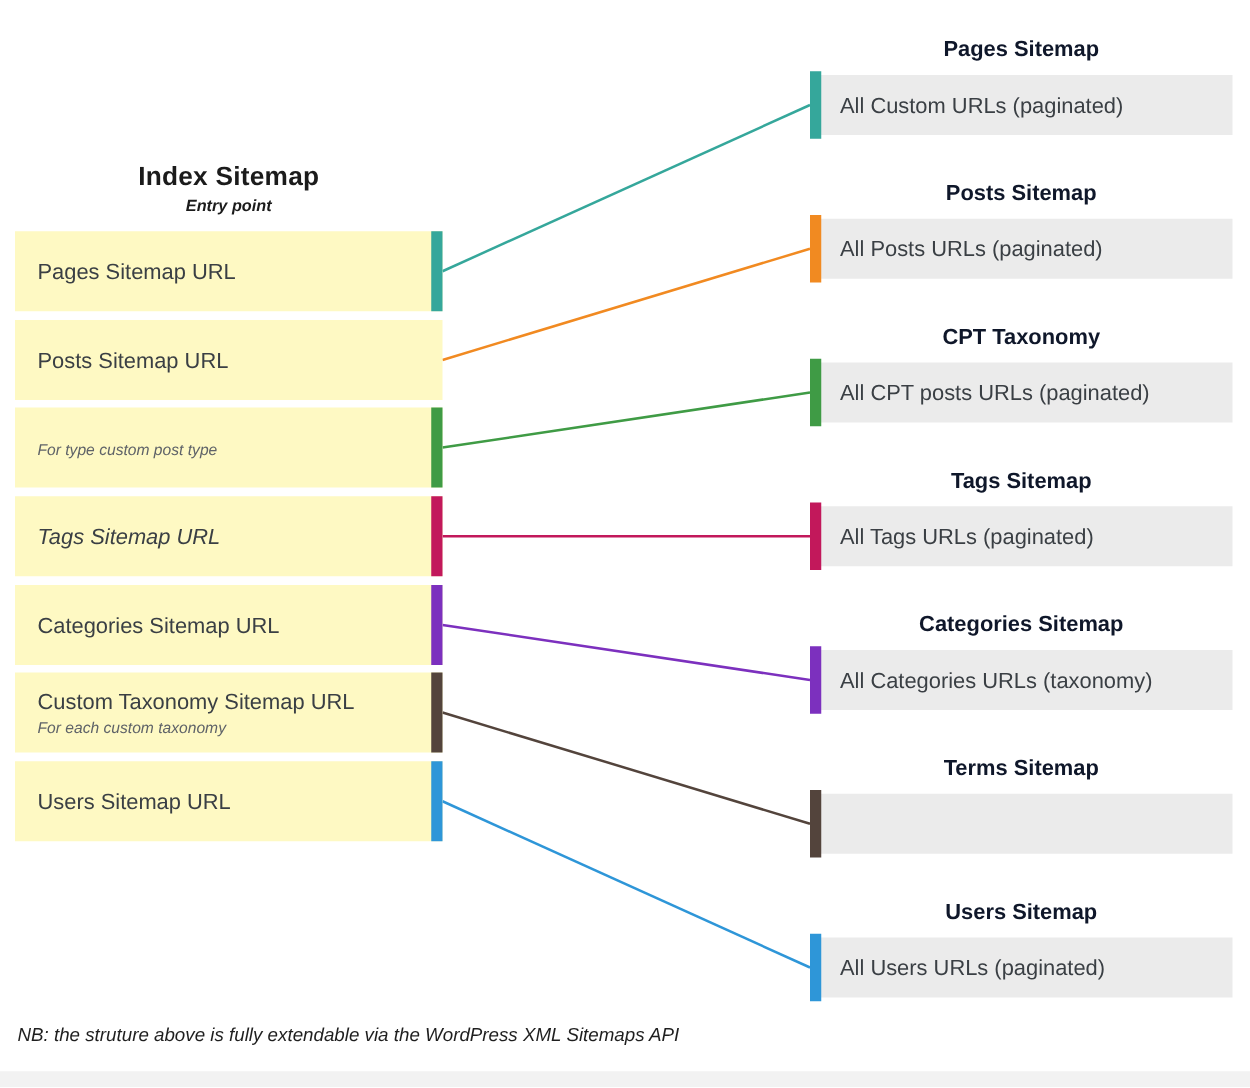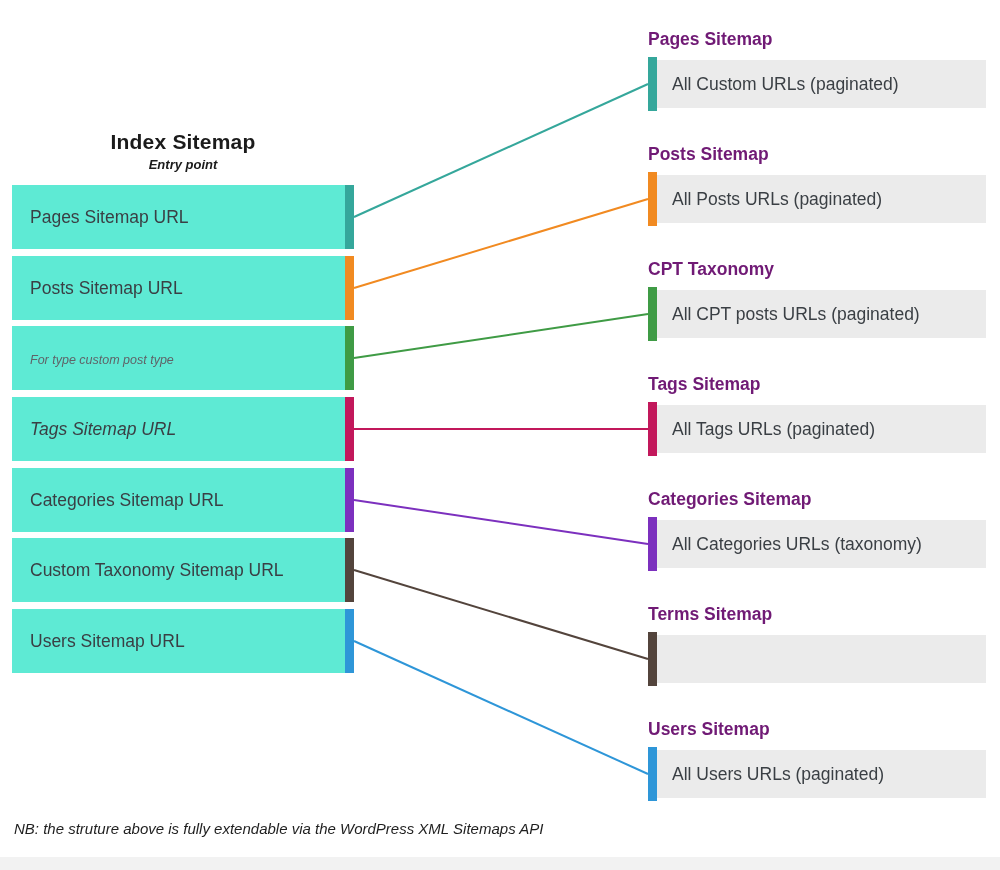--- a/index.html
+++ b/index.html
@@ -16,41 +16,41 @@
     text-align:center;
   }
   #index-title{
     font-size:21px;font-weight:bold;color:#1b1b1b;letter-spacing:.2px;
   }
   #index-subtitle{
     font-size:13px;font-weight:bold;font-style:italic;color:#1b1b1b;margin-top:3px;
   }
   .index-item{
     position:absolute;left:12px;width:342px;height:64px;
-    background:#5eead4;
+    background:#fef9c3;
     display:flex;align-items:stretch;
   }
   .index-item .txt{
     flex:1;display:flex;flex-direction:column;justify-content:center;
     padding-left:18px;padding-right:6px;
   }
   .index-item .label{
     font-size:17.5px;color:#3a3f44;line-height:1.2;
   }
   .index-item .sublabel{
     font-size:12.5px;font-style:italic;color:#5f6368;margin-top:3px;
   }
   .index-item .sublabel:empty{display:none;}
   .color-bar{width:9px;align-self:stretch;}
   
   .sitemap-unit{
     position:absolute;left:648px;width:338px;
   }
   .sitemap-title{
-    font-size:17.5px;font-weight:bold;color:#701a75;
+    text-align:center;font-size:17.5px;font-weight:bold;color:#0f172a;
     height:24px;line-height:24px;margin-bottom:9px;
   }
   .sitemap-box{
     position:relative;height:48px;background:#ebebeb;
     display:flex;align-items:center;
   }
   .sitemap-box .color-bar{
     position:absolute;left:0;top:-3px;bottom:-3px;width:9px;
   }
   .sitemap-box .label{
@@ -89,21 +89,21 @@
 
   <div id="index-items">
   <div class="index-item" style="top: 185px;">
     <div class="txt">
       <div class="label">Pages Sitemap URL</div>
 
     </div>
     <div class="color-bar" style="background: rgb(53, 167, 155);"></div>
   </div>
 
-  <div class="index-item" style="top: 256px;">
+  <div class="index-item" style="top: 256px; flex-direction: column;">
     <div class="txt">
       <div class="label">Posts Sitemap URL</div>
 
     </div>
     <div class="color-bar" style="background: rgb(241, 138, 33);"></div>
   </div>
 
   <div class="index-item" style="top: 326px;">
     <div class="txt">
       <div class="sublabel">For type custom post type</div>
@@ -123,20 +123,21 @@
     <div class="txt">
       <div class="label">Categories Sitemap URL</div>
 
     </div>
     <div class="color-bar" style="background: rgb(124, 48, 190);"></div>
   </div>
 
   <div class="index-item" style="top: 538px;">
     <div class="txt">
       <div class="label">Custom Taxonomy Sitemap URL</div>
+      <div class="sublabel">For each custom taxonomy</div>
     </div>
     <div class="color-bar" style="background: rgb(83, 68, 60);"></div>
   </div>
 
   <div class="index-item" style="top: 609px; gap: 44px;">
     <div class="txt">
       <div class="label">Users Sitemap URL</div>
 
     </div>
     <div class="color-bar" style="background: rgb(46, 150, 216);"></div>

